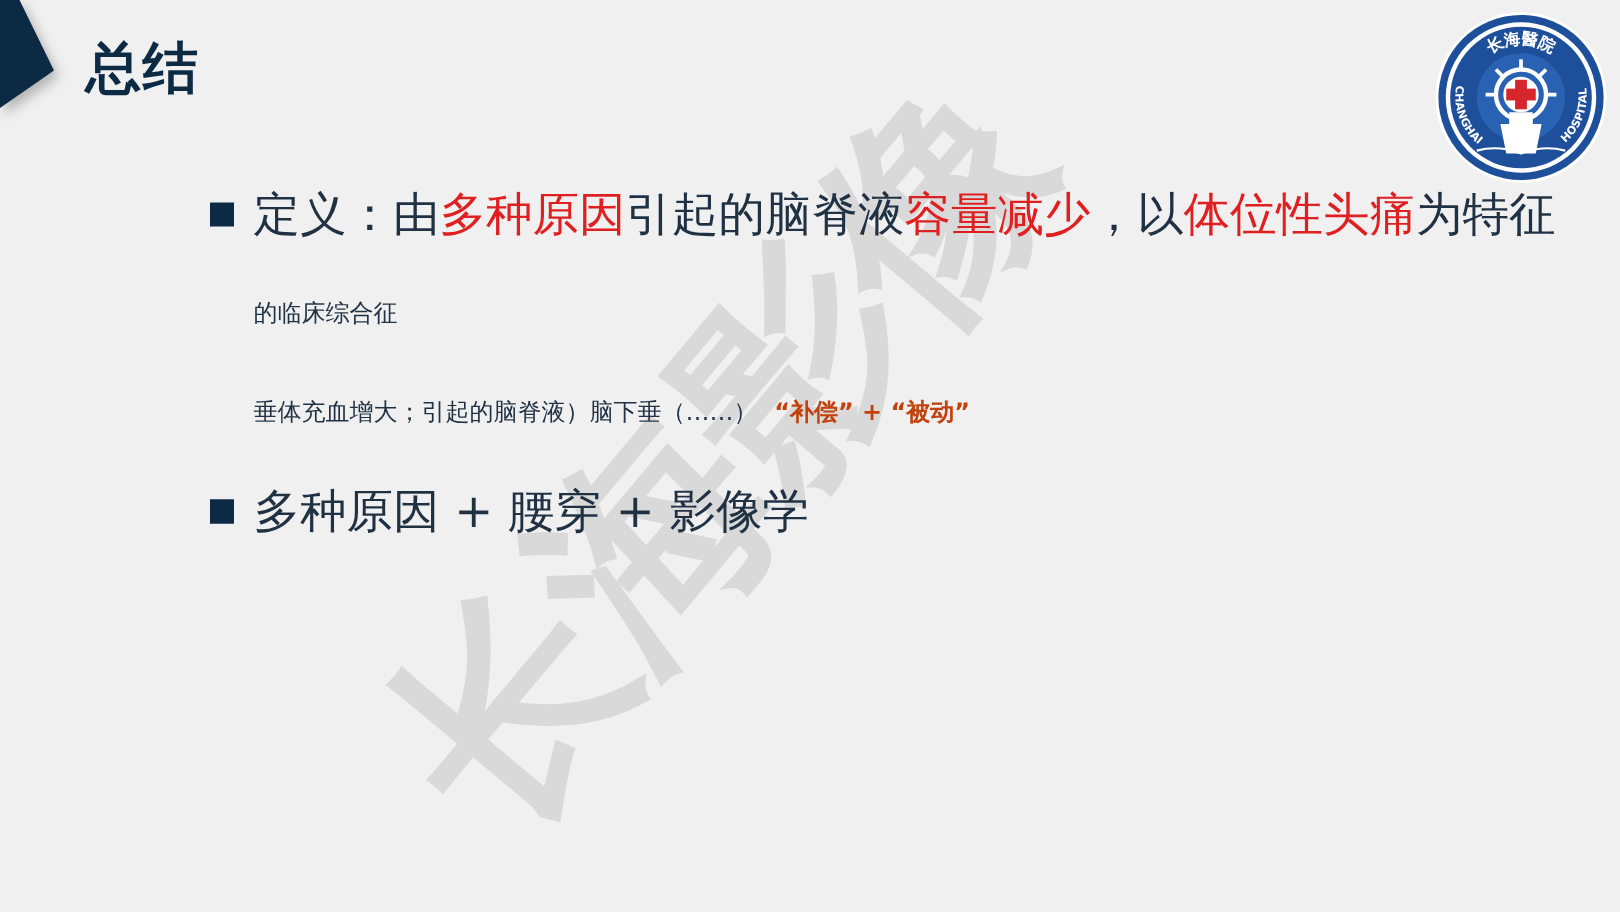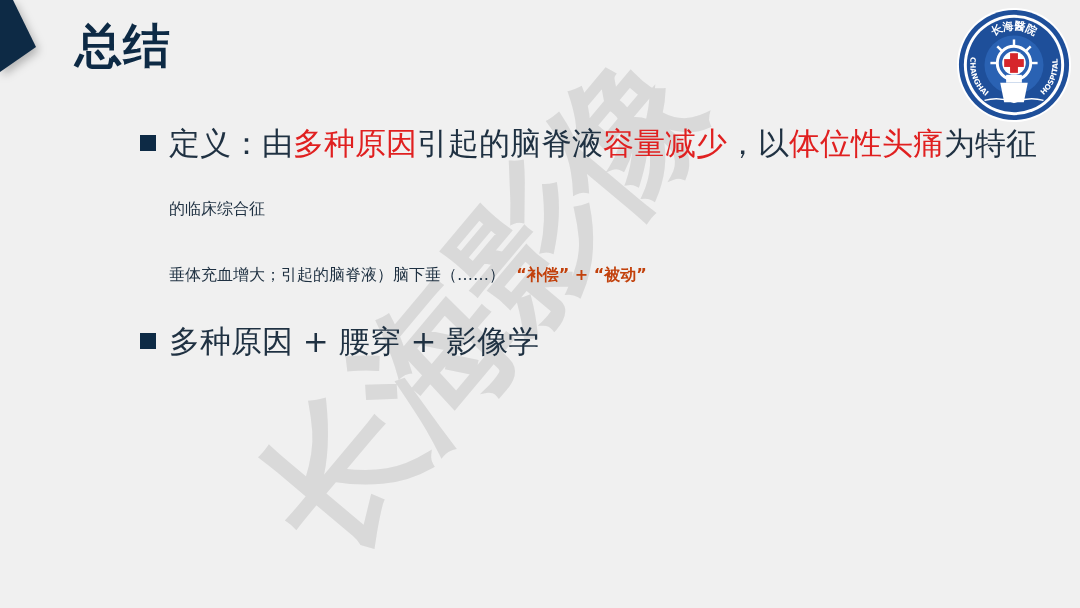--- a/index.html
+++ b/index.html
@@ -8,22 +8,22 @@
       background: #f0f0f0;
       position: relative;
       font-family: "DejaVu Sans", "Liberation Sans", sans-serif;
     }
     .slide { position: absolute; inset: 0; width: 1080px; height: 608px; background: #f0f0f0; overflow: hidden; }
     .corner-shape {
       position: absolute; left: 0; top: 0; width: 40px; height: 75px;
       filter: drop-shadow(3px 4px 4px rgba(0,0,0,0.25));
     }
     .title {
-      position: absolute; left: 75px; top: 22px;
-      font-size: 47px; font-weight: bold; color: #0d2a45;
+      position: absolute; left: 57px; top: 22px;
+      font-size: 37px; font-weight: bold; color: #0d2a45;
       letter-spacing: 1px; line-height: 48px;
     }
     .logo { position: absolute; left: 955px; top: 6px; width: 118px; height: 118px; }
     .watermark {
       position: absolute; left: 190px; top: 230px;
       font-size: 150px; font-weight: bold; color: #d9d9d9;
       transform: rotate(-50deg); transform-origin: center;
       white-space: nowrap; letter-spacing: -4px;
       z-index: 1; line-height: 1; pointer-events: none;
     }

